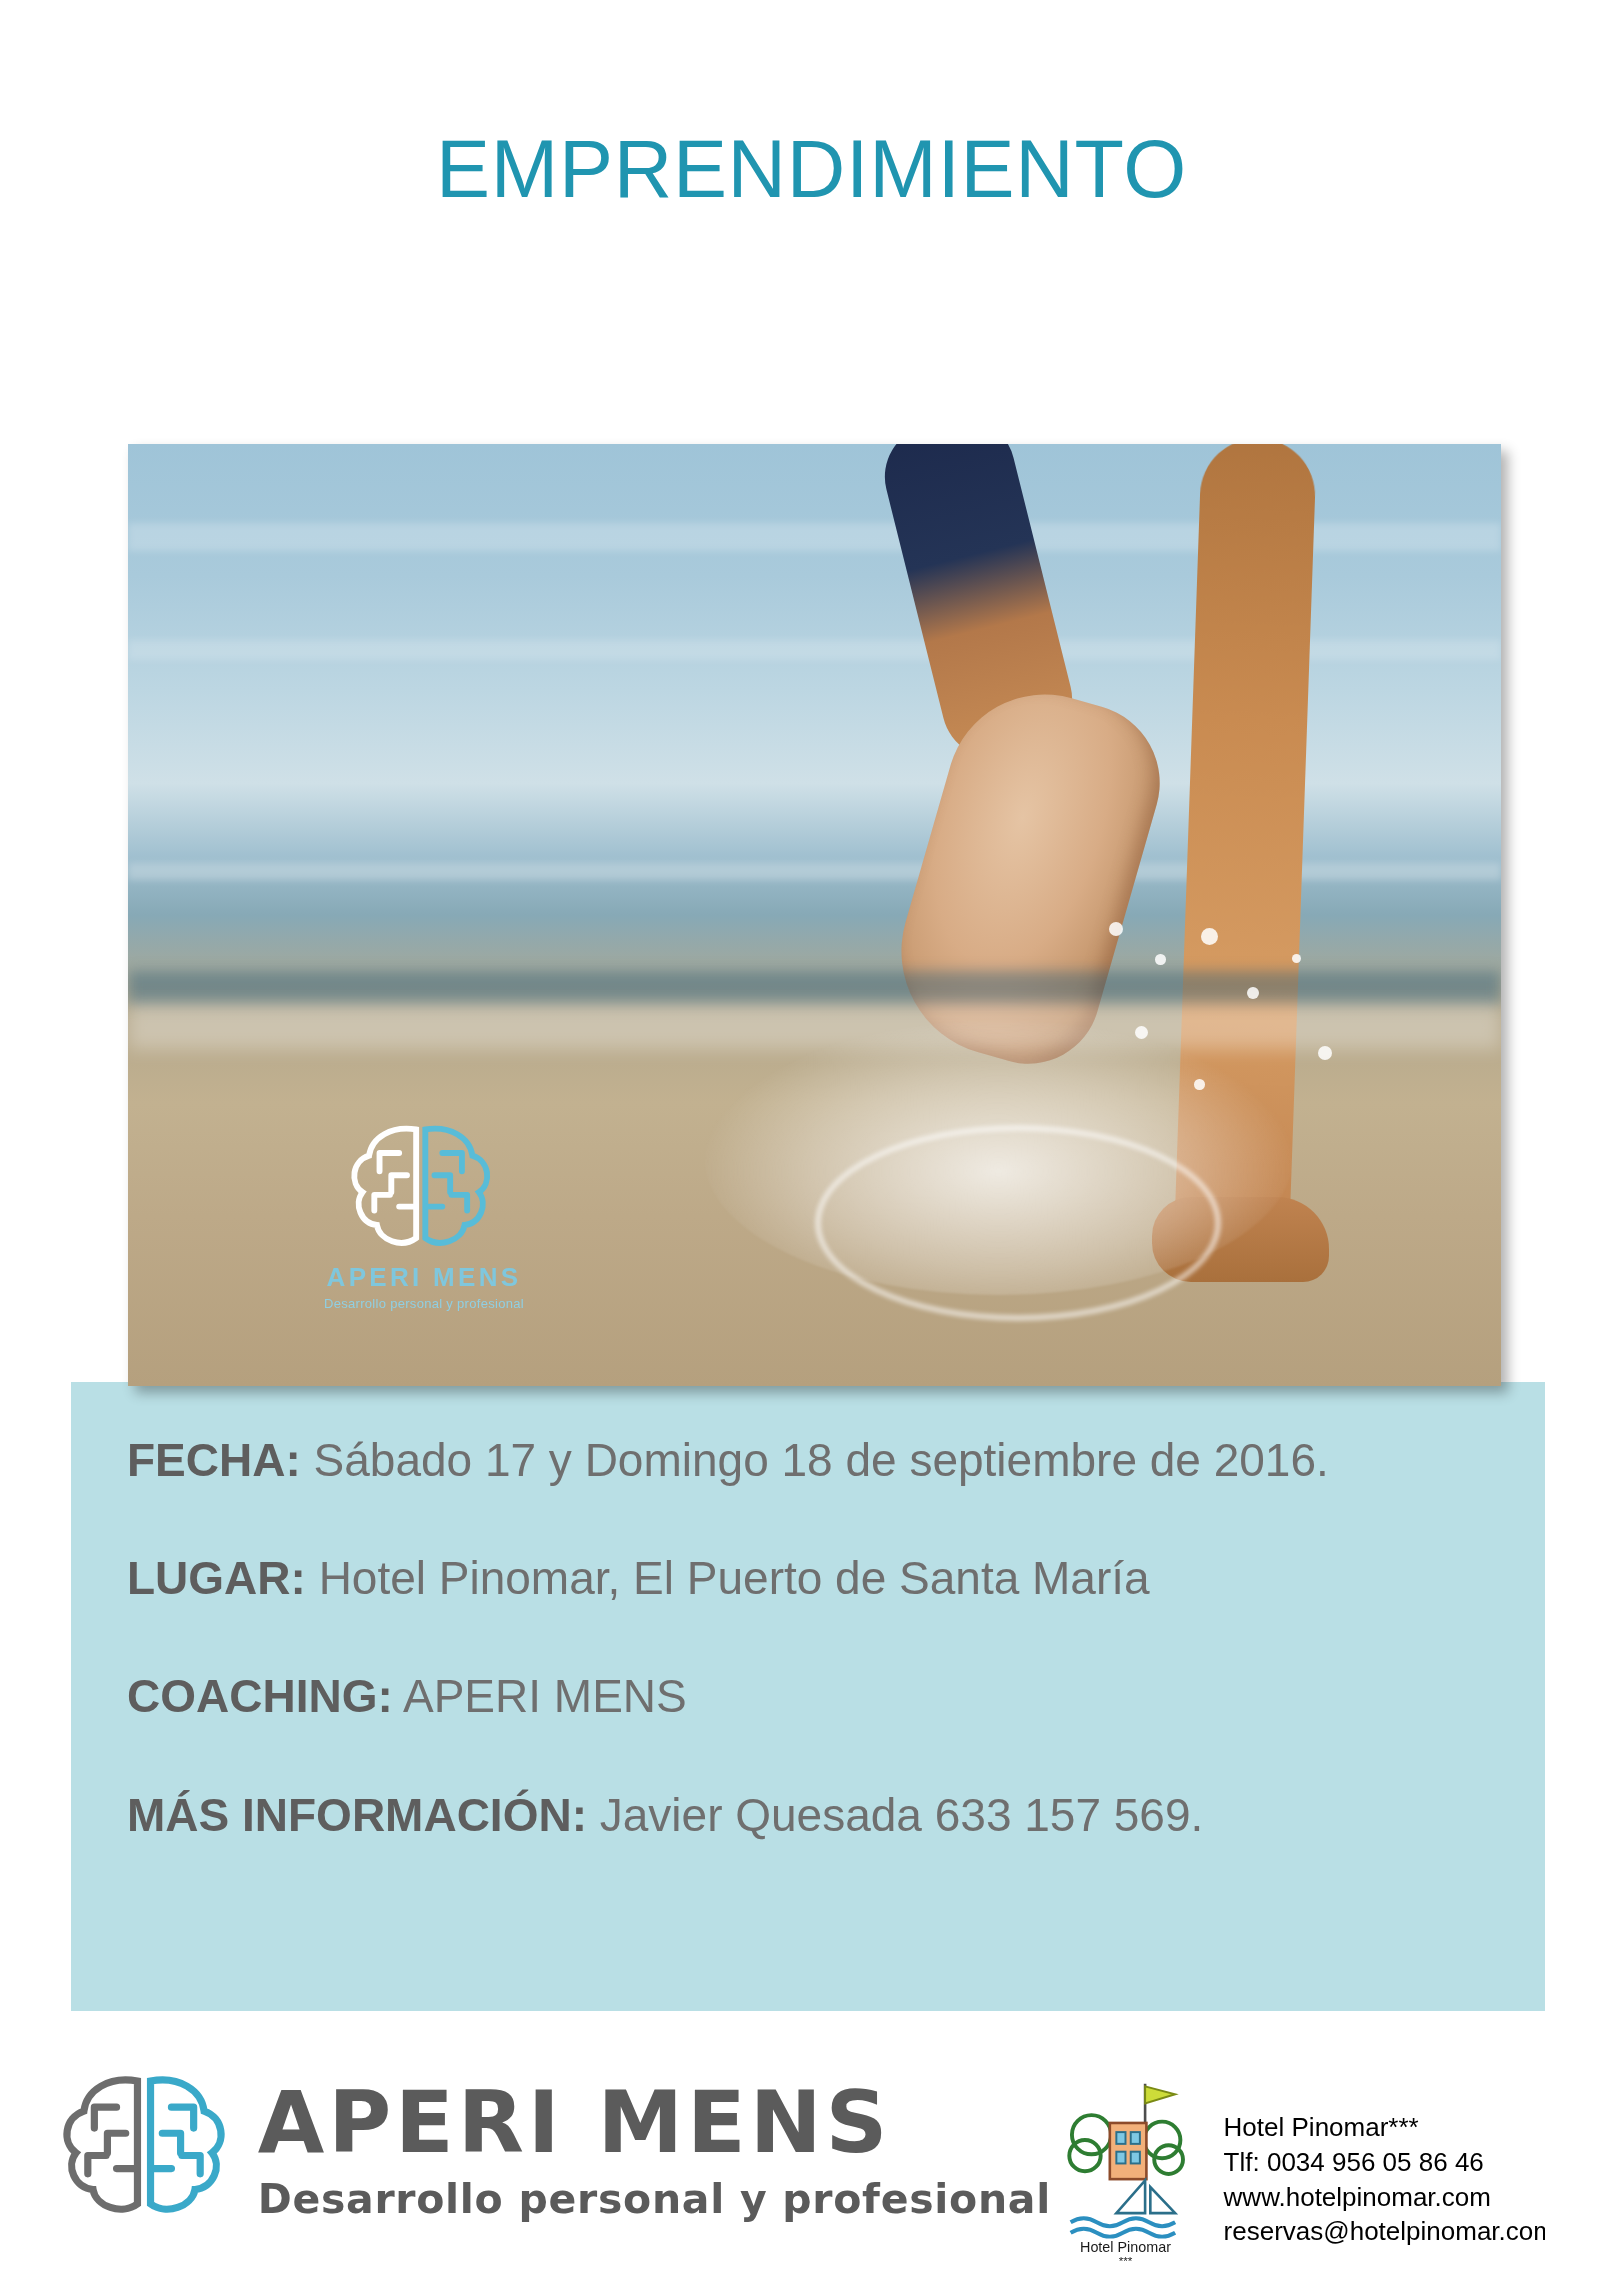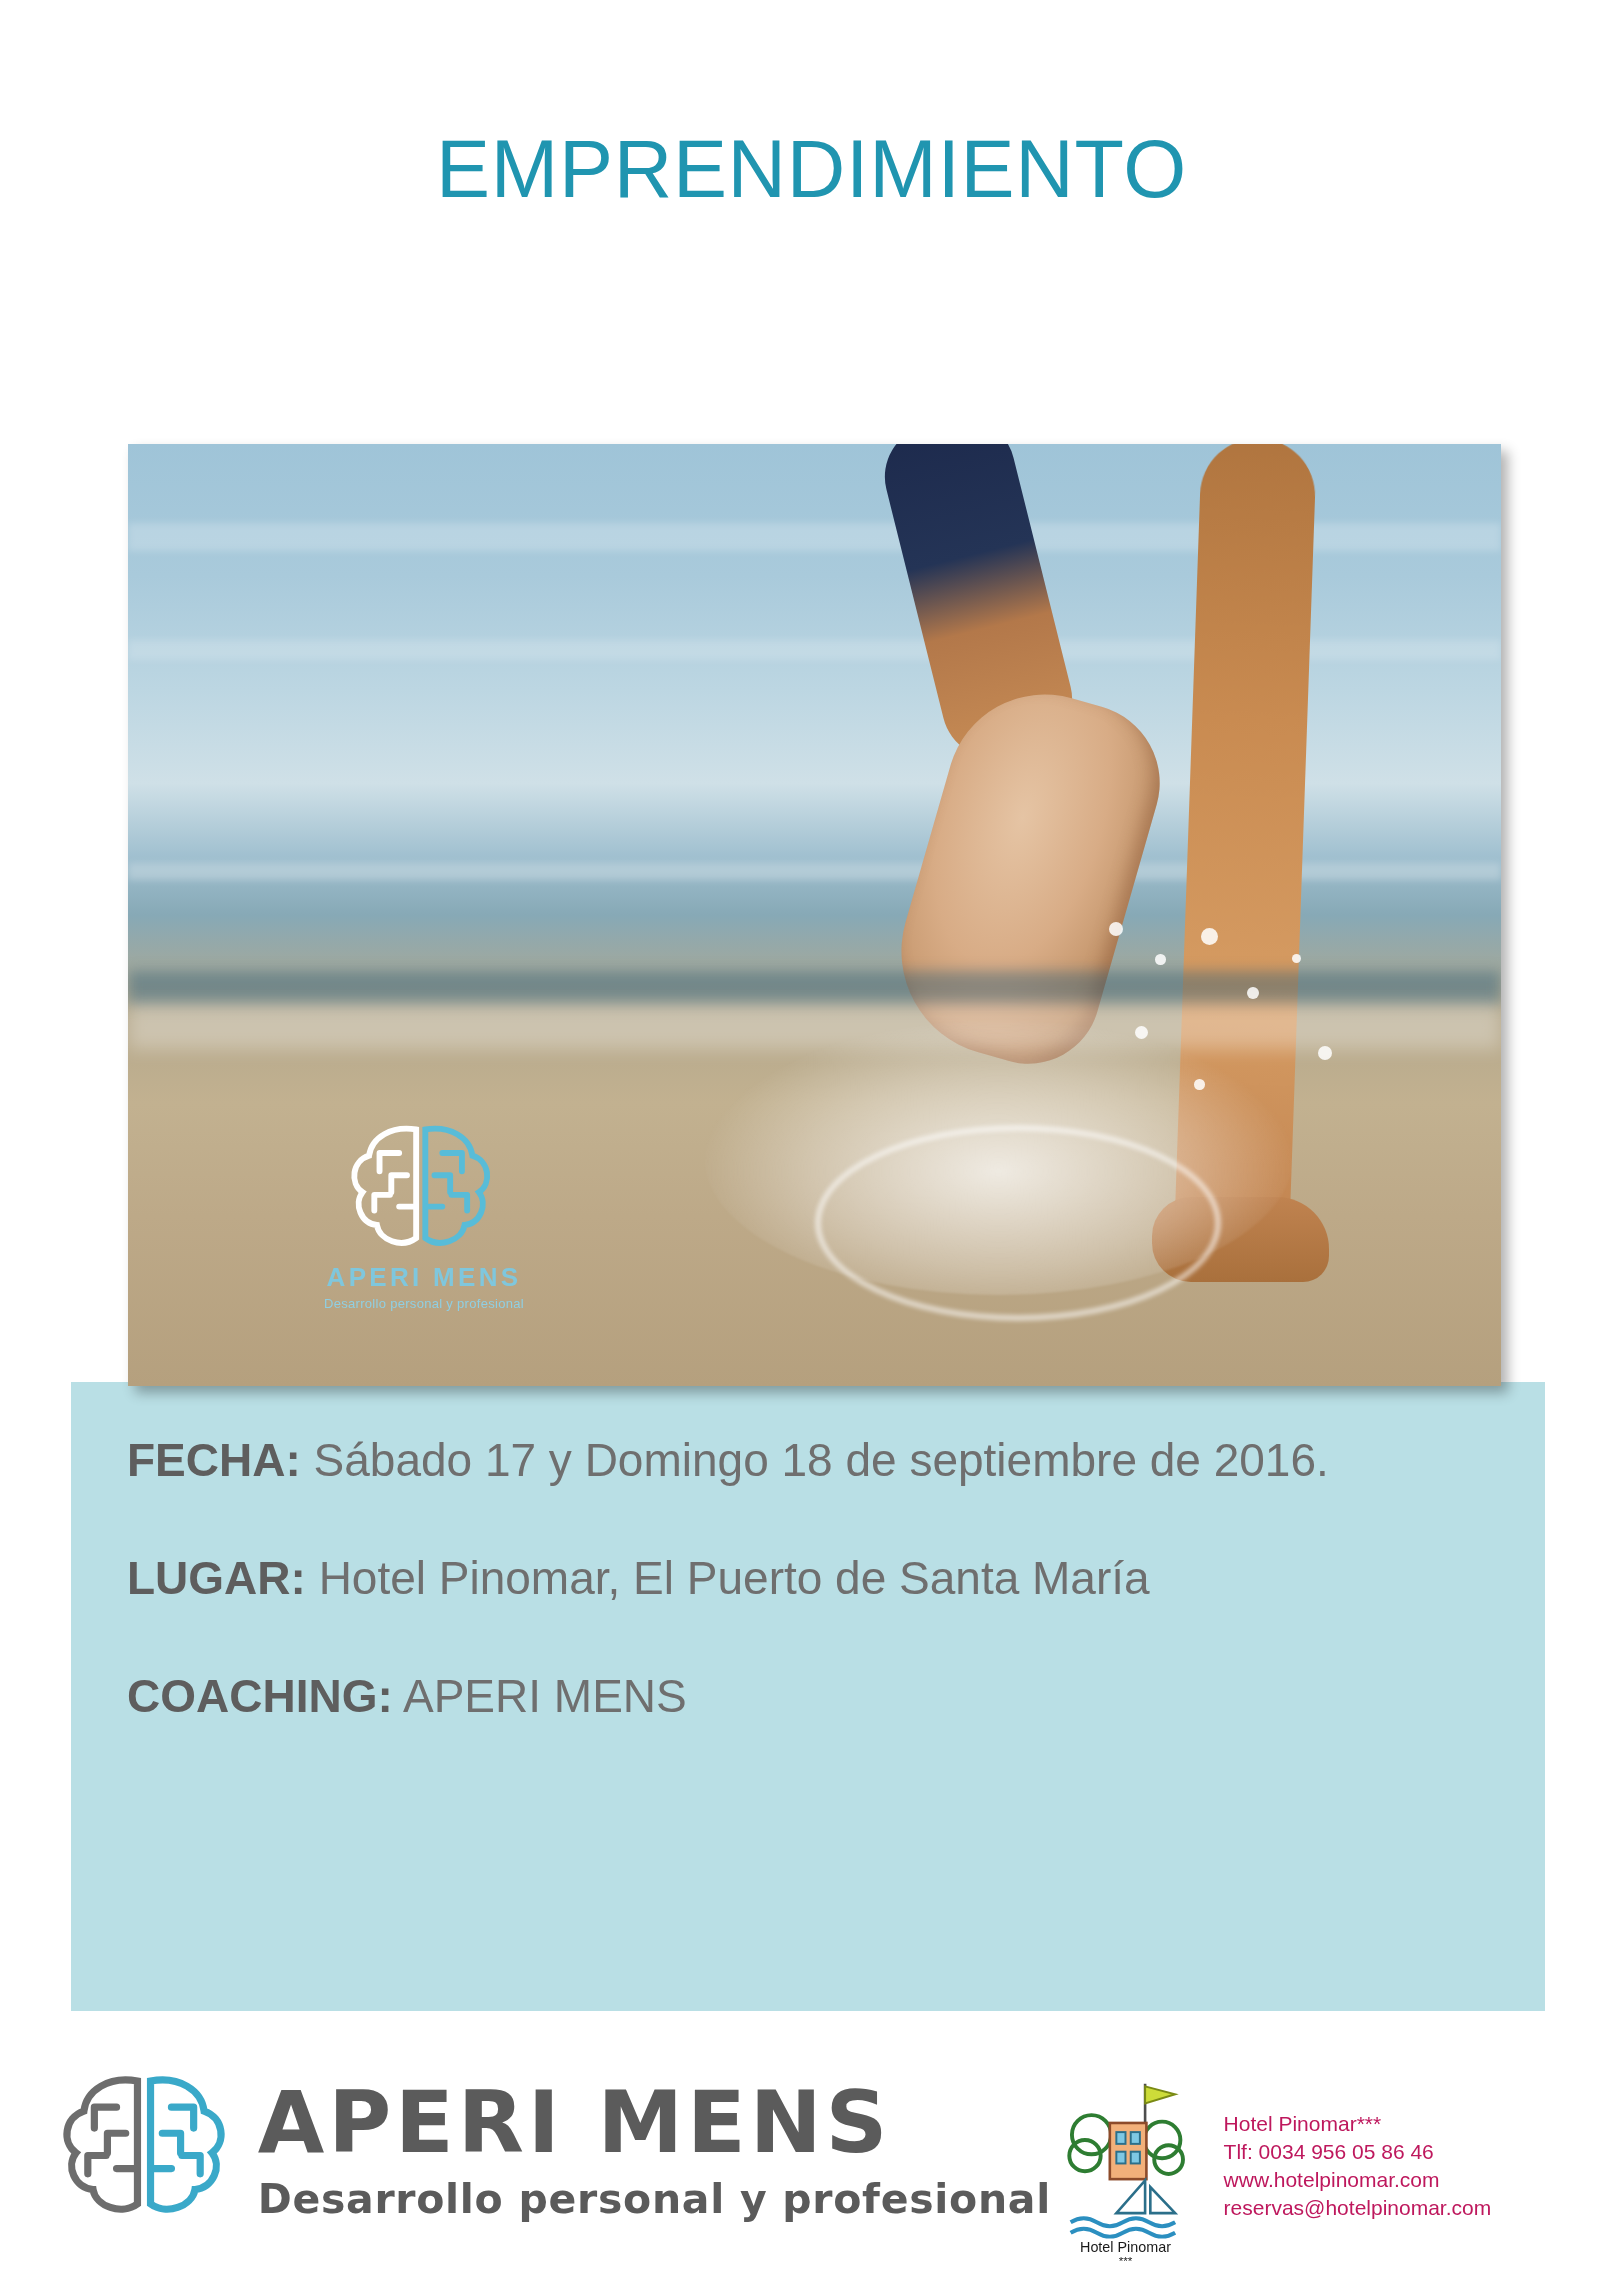--- a/index.html
+++ b/index.html
@@ -275,22 +275,22 @@
   }
   .hotel-badge {
     width: 157px;
     height: 196px;
     position: relative;
     margin-right: 19.6px;
   }
   .hotel-badge svg { width: 100%; height: 100%; }
   .hotel-info {
     padding-top: 38px;
-    color: #be185d;
-    font-size: 21px;
+    color: #000000;
+    font-size: 26px;
     line-height: 1.33;
   }
   .hotel-info div { white-space: nowrap; }
 </style>
 </head>
 <body>
 
 <div class="poster">
 
   <div class="title-block">
@@ -342,20 +342,23 @@
   <div class="info-panel">
     <div class="info-line">
       <b>FECHA:</b><span> Sábado 17 y Domingo 18 de septiembre de 2016.</span>
     </div>
     <div class="info-line">
       <b>LUGAR:</b><span> Hotel Pinomar, El Puerto de Santa María</span>
     </div>
     <div class="info-line">
       <b>COACHING:</b><span> APERI MENS</span>
     </div>
+    <div class="info-line">
+      <b>MÁS INFORMACIÓN:</b><span> Javier Quesada 633 157 569.</span>
+    </div>
   </div>
 
   <div class="footer">
 
     <div class="brand">
       <div class="brain-big">
         <svg viewBox="0 0 300 250" aria-hidden="true">
           <g fill="none" stroke="#6d6d6d" stroke-width="11" stroke-linecap="round">
             <path d="M140 24 C96 16 62 38 58 70 C28 80 24 118 46 134 C30 154 44 188 72 190 C76 216 116 230 140 212 Z"></path>
             <path d="M74 64 L108 64 M74 64 L74 96 M94 104 L122 104 M94 104 L94 134 M64 138 L92 138 M64 138 L64 166 M108 158 L136 158"></path>

